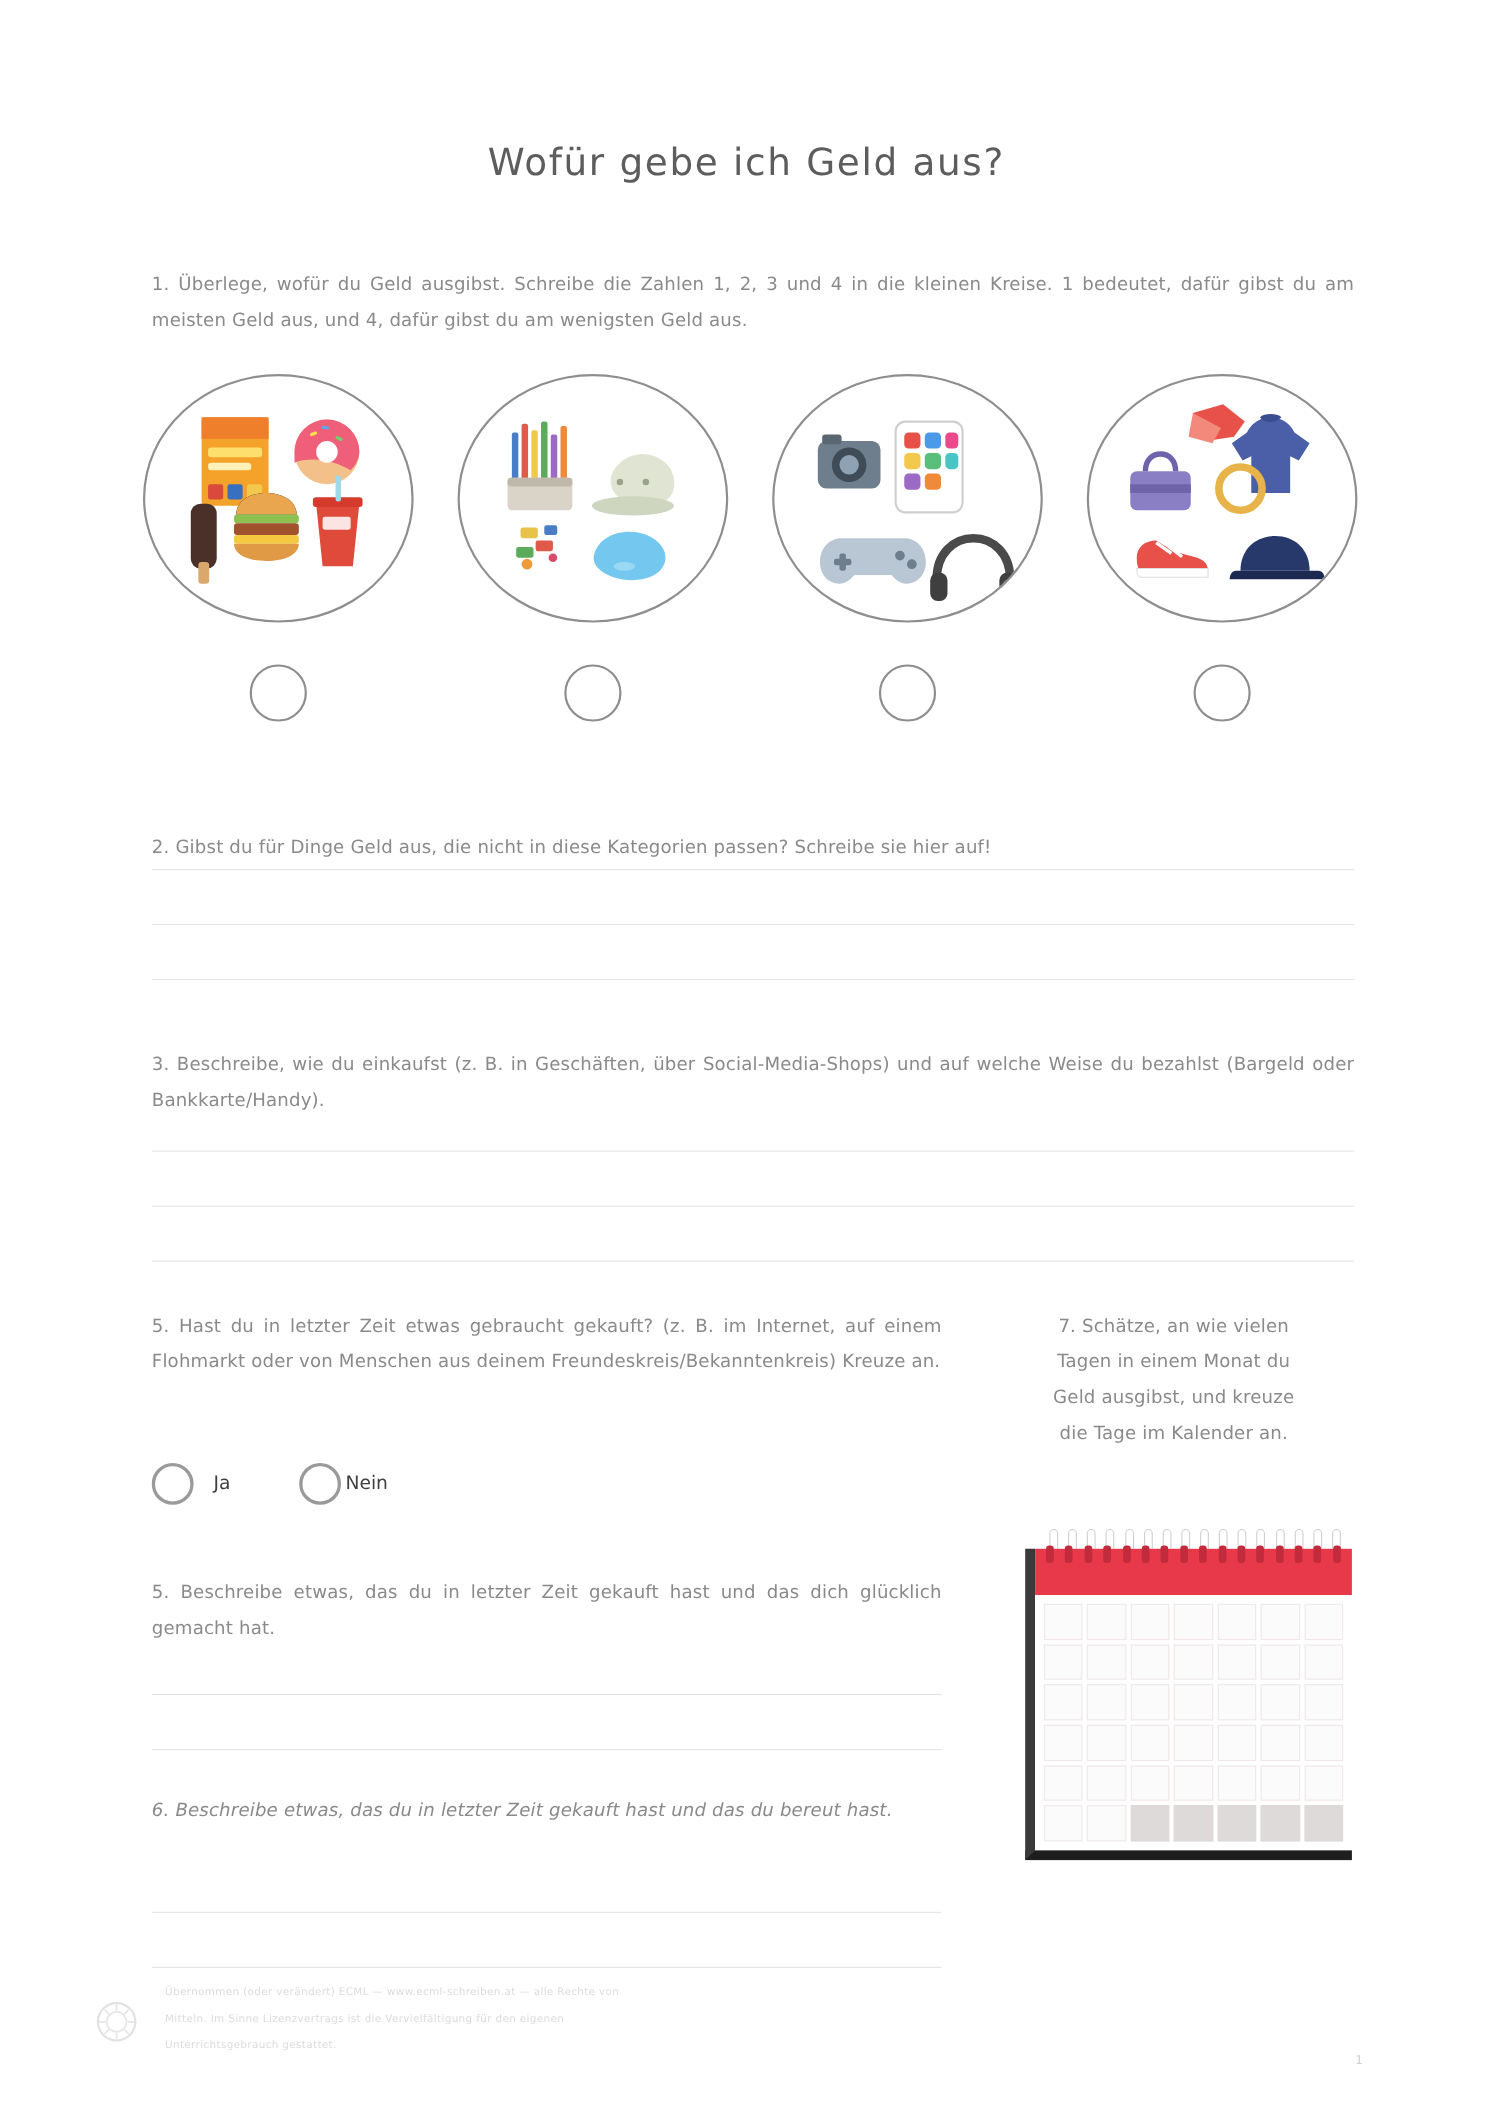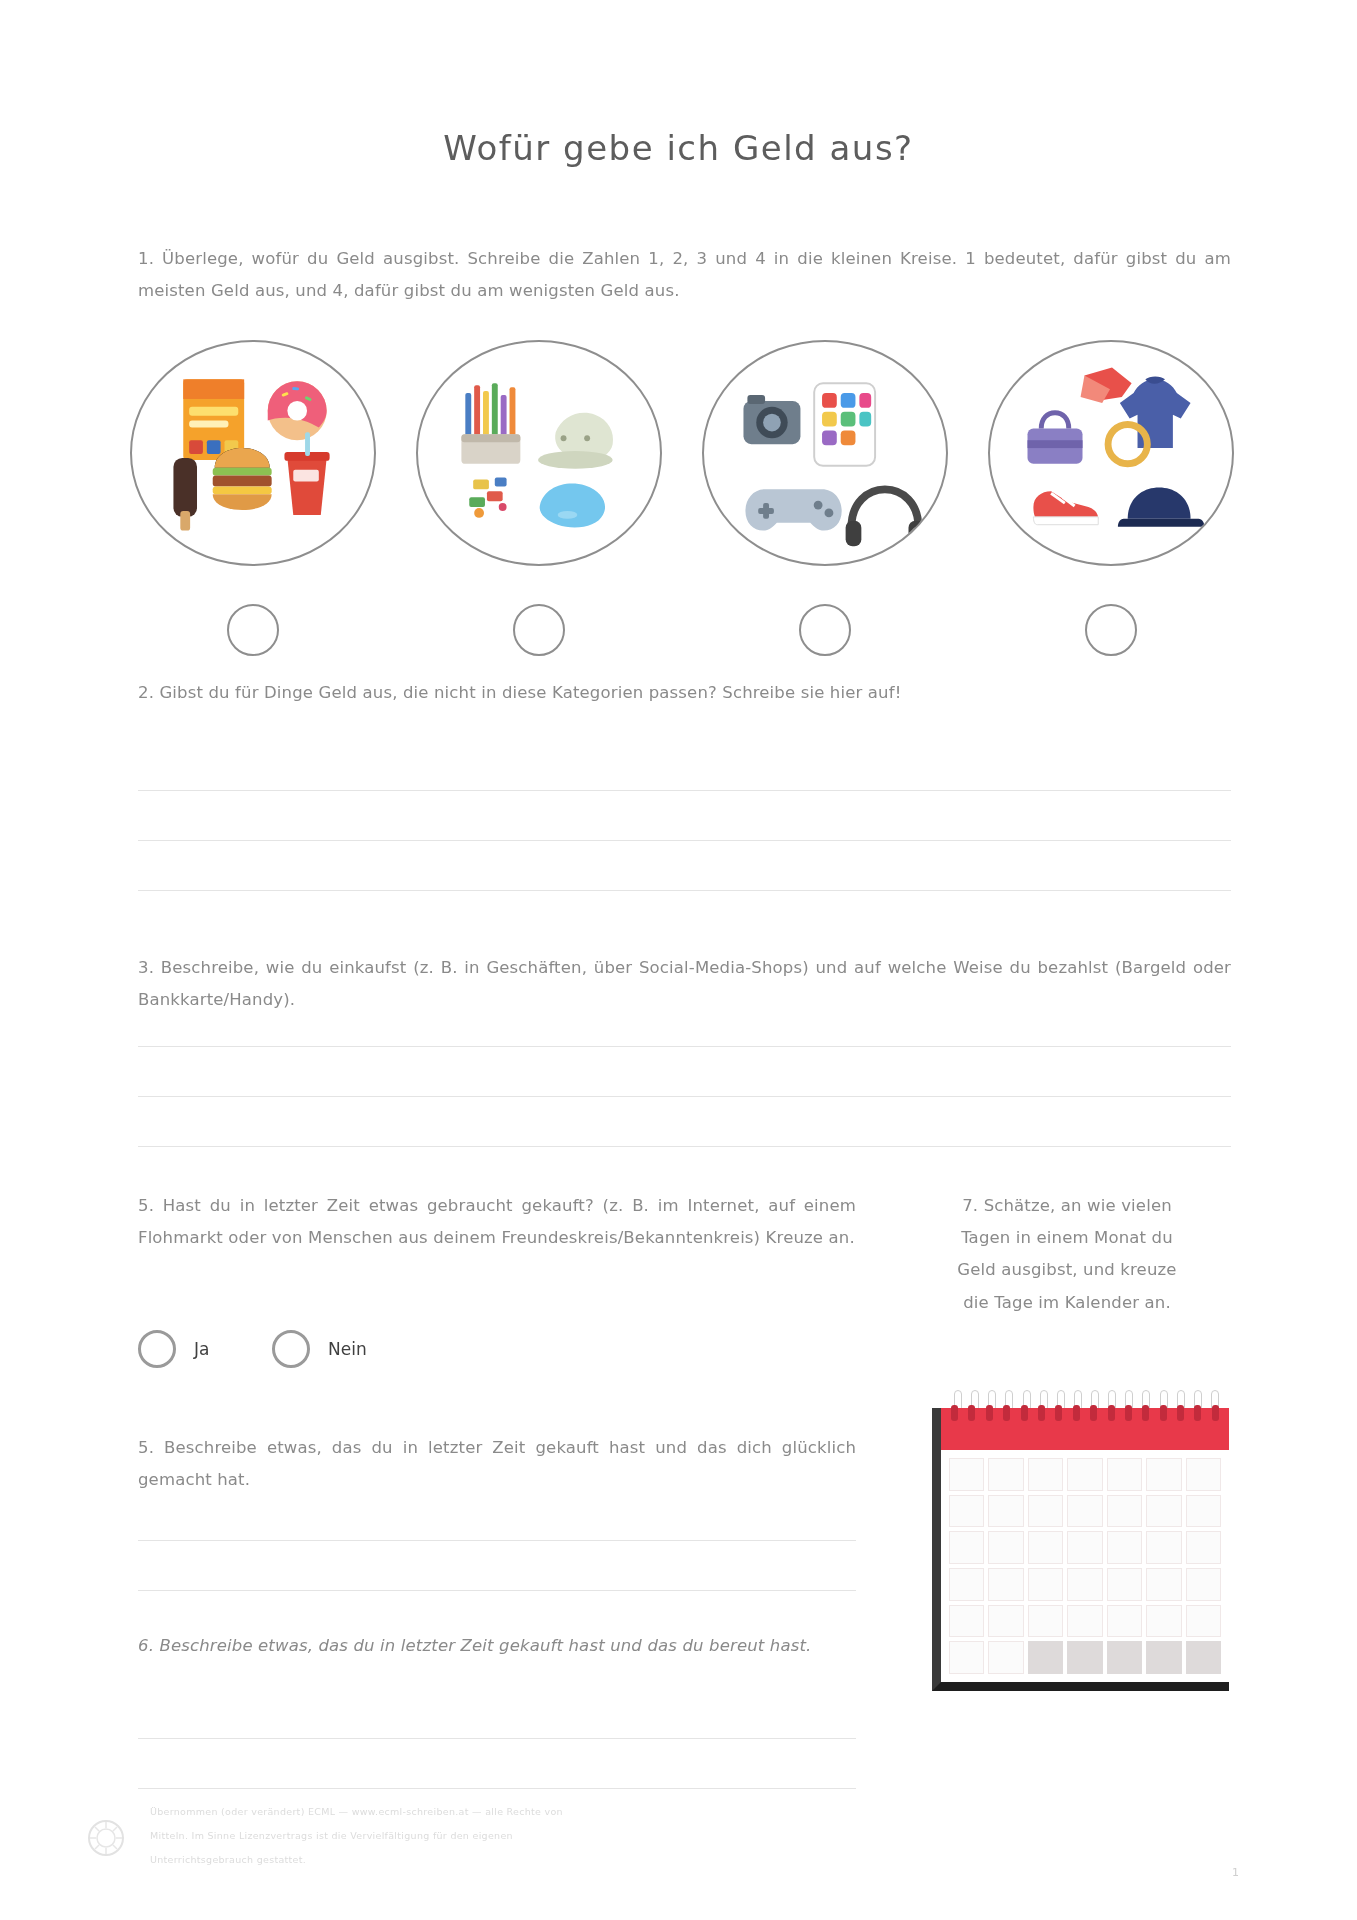--- a/index.html
+++ b/index.html
@@ -35,21 +35,21 @@
   }
   .instr {
     position: absolute;
     color: #8a8a8a;
     font-size: 16.5px;
     line-height: 1.95;
     letter-spacing: 0.15px;
     text-align: justify;
   }
   #instr1 { left: 138px; top: 243px; width: 1093px; }
-  #instr2 { left: 138px; top: 677px; width: 1093px; }
+  #instr2 { left: 138px; top: 754px; width: 1093px; }
   #instr3 { left: 138px; top: 932px; width: 1093px; margin-top: 20px; }
   #instr4 { left: 138px; top: 1190px; width: 718px; }
   #instr5 { left: 138px; top: 1432px; width: 718px; }
   #instr6 { left: 138px; top: 1630px; width: 718px; font-style: italic; }
   #instr7 { left: 942px; top: 1190px; width: 250px; text-align: center; }
 
   .circle-row {
     position: absolute;
     left: 130px;
     top: 340px;
@@ -383,21 +383,21 @@
   <div class="instr" id="instr3">3. Beschreibe, wie du einkaufst (z. B. in Geschäften, über Social-Media-Shops) und auf welche Weise du bezahlst (Bargeld oder Bankkarte/Handy).</div>
   <div class="wline" style="left:138px; top:1046px; width:1093px;"></div>
   <div class="wline" style="left:138px; top:1096px; width:1093px;"></div>
   <div class="wline" style="left:138px; top:1146px; width:1093px;"></div>
 
   <div class="instr" id="instr4">5. Hast du in letzter Zeit etwas gebraucht gekauft? (z. B. im Internet, auf einem Flohmarkt oder von Menschen aus deinem Freundeskreis/Bekanntenkreis) Kreuze an.</div>
   <div class="radio-row">
     <div class="radio" style="left:0px; top:0px;"></div>
     <div class="radio-label" style="left:56px;">Ja</div>
     <div class="radio" style="left:134px; top:0px;"></div>
-    <div class="radio-label" style="left:190px;">Nein</div>
+    <div class="radio-label" style="left:176px;">Nein</div>
   </div>
 
   <div class="instr" id="instr5">5. Beschreibe etwas, das du in letzter Zeit gekauft hast und das dich glücklich gemacht hat.</div>
   <div class="wline" style="left:138px; top:1540px; width:718px;"></div>
   <div class="wline" style="left:138px; top:1590px; width:718px;"></div>
 
   <div class="instr" id="instr6">6. Beschreibe etwas, das du in letzter Zeit gekauft hast und das du bereut hast.</div>
   <div class="wline" style="left:138px; top:1738px; width:718px;"></div>
   <div class="wline" style="left:138px; top:1788px; width:718px;"></div>
 

